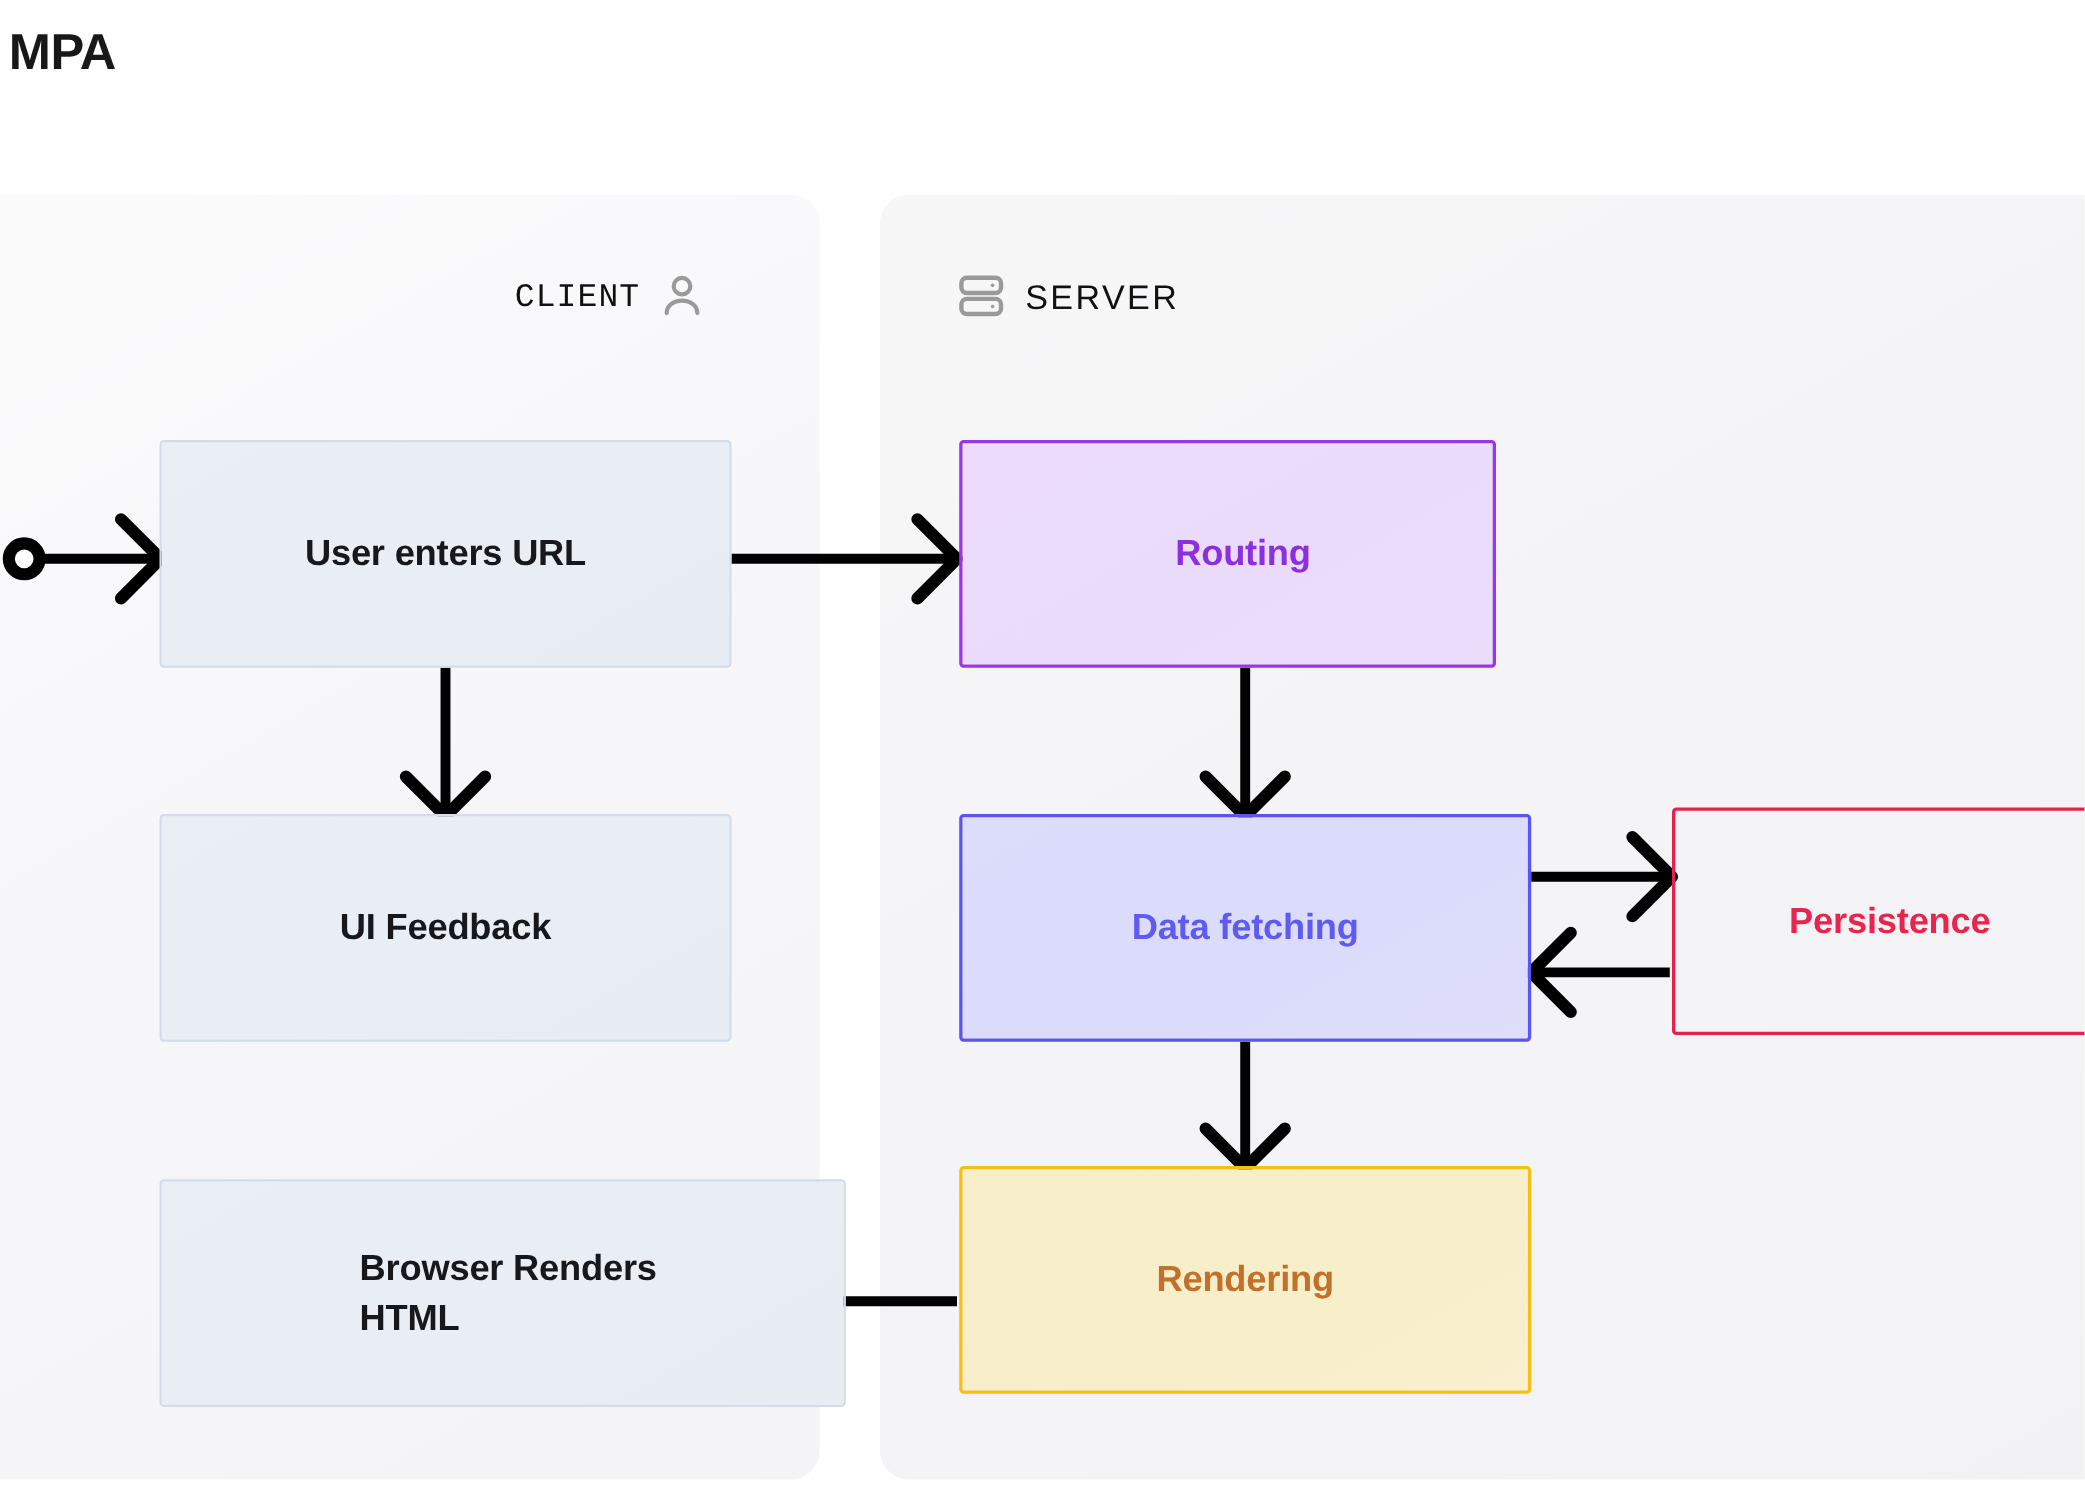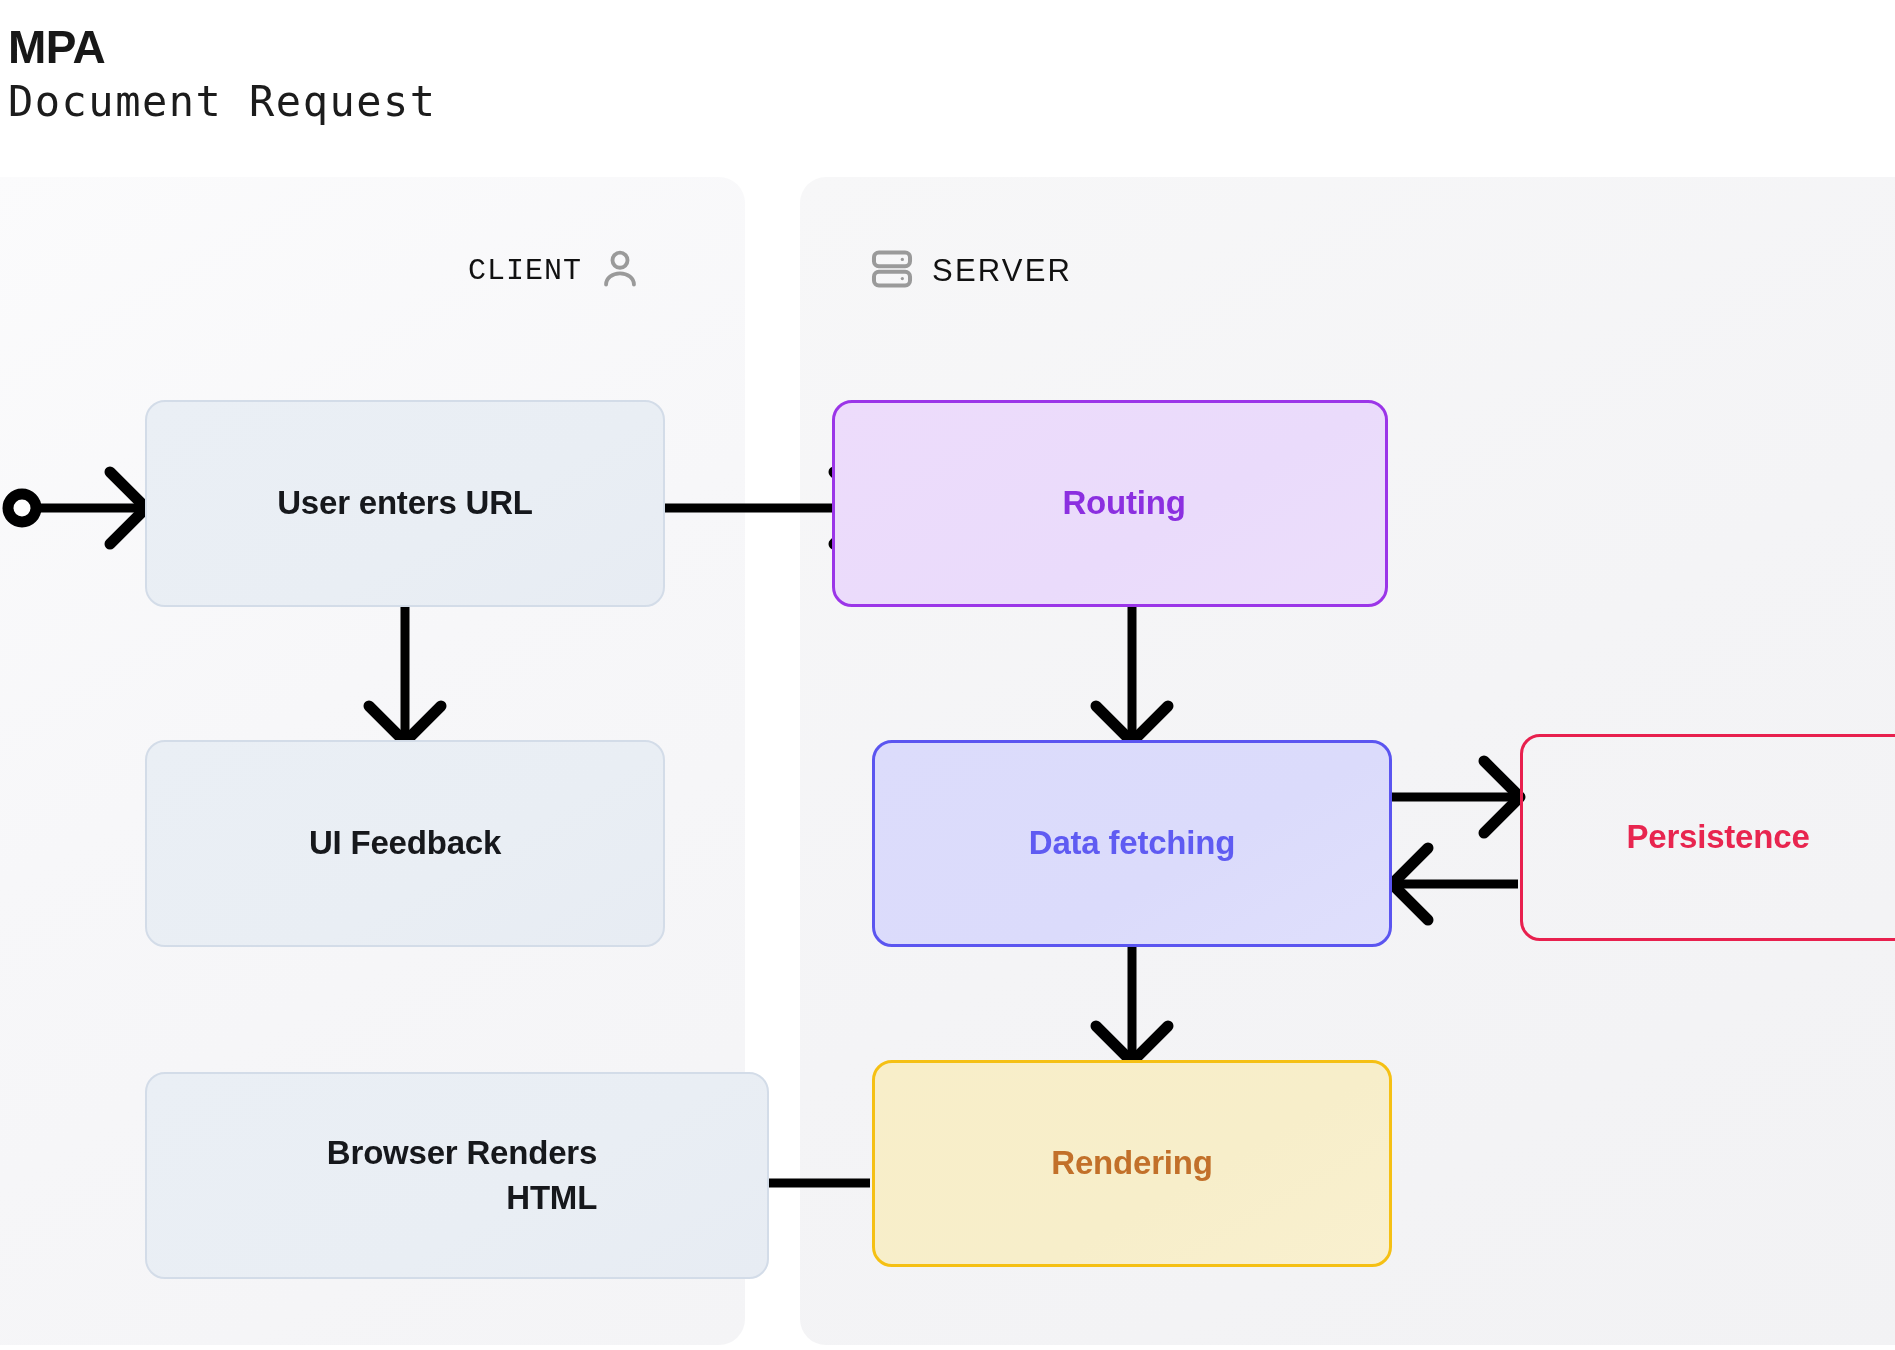--- a/index.html
+++ b/index.html
@@ -83,25 +83,25 @@
   #server-header .lane-label {
     font-family: "Liberation Sans", sans-serif;
     font-size: 31px;
     letter-spacing: 2.2px;
   }
   .lane-icon { display: block; }
 
   
   .node {
     position: absolute;
-    border-radius: 20px;
+    border-radius: 4px;
     display: flex;
     align-items: center;
     justify-content: center;
-    text-align: right;
+    text-align: left;
     box-sizing: border-box;
   }
   .node-label {
     font-family: "Liberation Sans", sans-serif;
     font-size: 33px;
     font-weight: bold;
     line-height: 1.35;
     letter-spacing: -0.2px;
   }
 
@@ -134,21 +134,21 @@
   .node.amber {
     background: linear-gradient(150deg, #f8eec9 0%, #f7eeca 60%, #f9f0cf 100%);
     border: 3px solid #f5c014;
   }
   .node.amber .node-label { color: #c2702a; font-weight: bold; }
 
   
   #node-user-enters-url { left: 145px;  top: 400px;  width: 520px; height: 207px; }
   #node-ui-feedback     { left: 145px;  top: 740px;  width: 520px; height: 207px; }
   #node-browser-renders { left: 145px;  top: 1072px; width: 624px; height: 207px; padding-left: 10px; }
-  #node-routing         { left: 832px;  top: 400px;  width: 556px; height: 207px; padding-left: 28px; }
+  #node-routing         { left: 872px;  top: 400px;  width: 488px; height: 207px; padding-left: 28px; }
   #node-data-fetching   { left: 872px;  top: 740px;  width: 520px; height: 207px; }
   #node-rendering       { left: 872px;  top: 1060px; width: 520px; height: 207px; }
   #node-persistence     { left: 1520px; top: 734px;  width: 396px; height: 207px; }
 
   
   #edges {
     position: absolute;
     left: 0;
     top: 0;
     width: 1895px;
@@ -157,21 +157,20 @@
   }
 </style>
 </head>
 <body>
 
 <div class="panel" id="client-panel"></div>
 <div class="panel" id="server-panel"></div>
 
 <div id="header">
   <div id="diagram-title">MPA</div>
-  <div id="diagram-subtitle">Document Request</div>
 </div>
 
 <div class="lane-header" id="client-header">
   <span class="lane-label">CLIENT</span>
   <span class="lane-icon">
     <svg width="44" height="46" viewBox="0 0 24 24" fill="none" stroke="#9a9a9a" stroke-width="2.1" stroke-linecap="round" stroke-linejoin="round">
       <circle cx="12" cy="7.2" r="4.1"></circle>
       <path d="M4.4 20.5c0-3.6 3.4-6.1 7.6-6.1s7.6 2.5 7.6 6.1"></path>
     </svg>
   </span>

